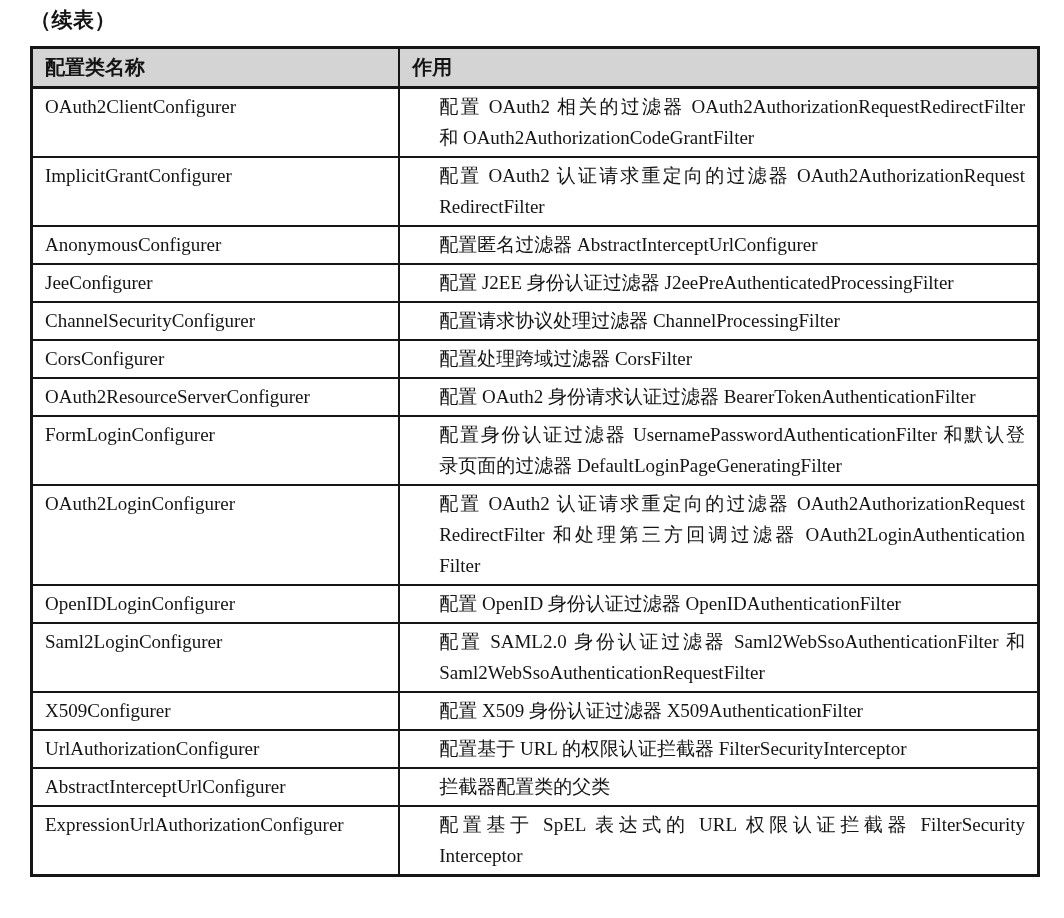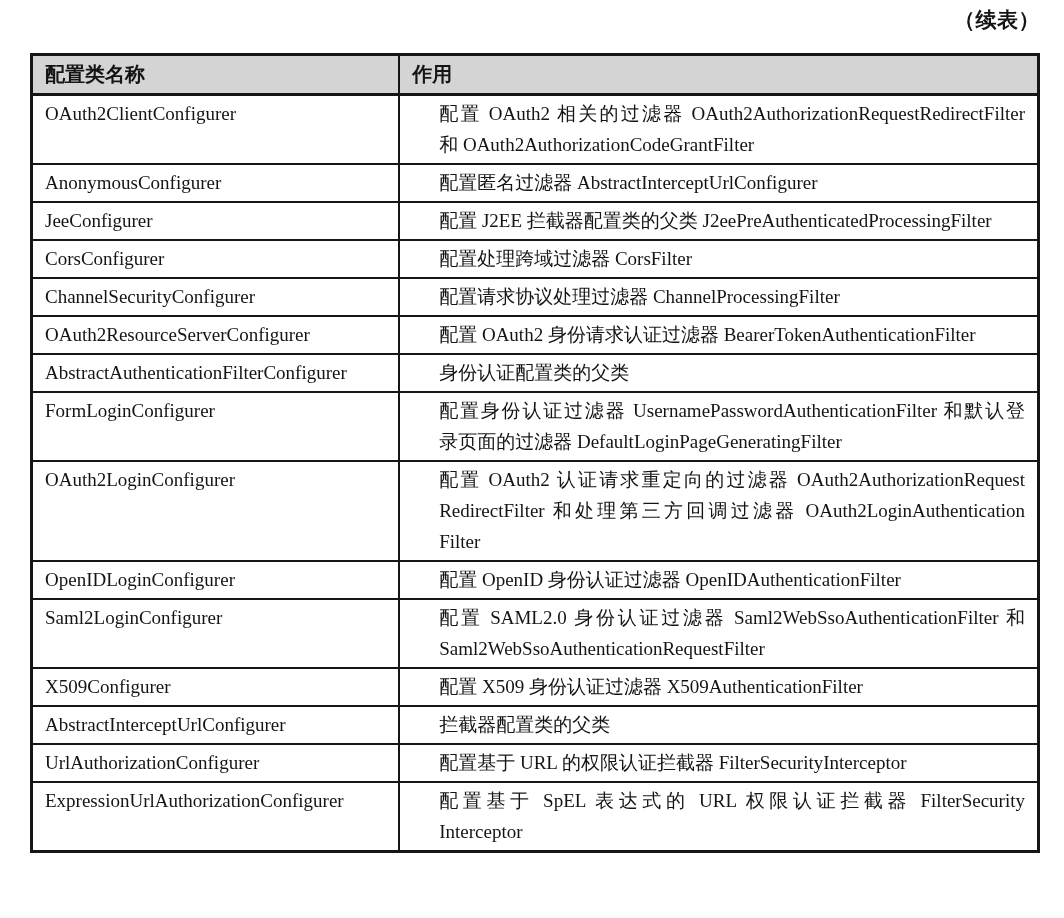--- a/index.html
+++ b/index.html
@@ -9,25 +9,25 @@
     font-family: "Liberation Serif", "DejaVu Serif", serif;
     color: var(--text, #141414);
   }
   .page {
     width: 1064px;
     height: 918px;
     padding: 8px 24px 0 30px;
     overflow: hidden;
   }
   .continued-label {
-    text-align: right;
+    text-align: left;
     font-weight: bold;
     font-size: 21px;
     line-height: 24px;
-    margin-bottom: 21px;
+    margin-bottom: 14px;
     letter-spacing: 0.5px;
   }
   table.config-table {
     width: 1010px;
     border-collapse: collapse;
     table-layout: fixed;
   }
   table.config-table,
   table.config-table th,
   table.config-table td {
@@ -79,53 +79,54 @@
     </thead>
     <tbody>
         <tr>
           <td class="col-name">OAuth2ClientConfigurer</td>
           <td class="col-desc">
             <div class="line fill">配置 OAuth2 相关的过滤器 OAuth2AuthorizationRequestRedirectFilter</div>
             <div class="line">和 OAuth2AuthorizationCodeGrantFilter</div>
           </td>
         </tr>
         <tr>
+          <td class="col-name">ImplicitGrantConfigurer</td>
+          <td class="col-desc">
+            <div class="line fill">配置 OAuth2 认证请求重定向的过滤器 OAuth2AuthorizationRequest</div>
+            <div class="line">RedirectFilter</div>
+          </td>
+        </tr>
+        <tr>
           <td class="col-name">AnonymousConfigurer</td>
           <td class="col-desc">
             <div class="line">配置匿名过滤器 AbstractInterceptUrlConfigurer</div>
           </td>
         </tr>
         <tr>
           <td class="col-name">JeeConfigurer</td>
           <td class="col-desc">
-            <div class="line">配置 J2EE 拦截器配置类的父类 J2eePreAuthenticatedProcessingFilter</div>
+            <div class="line">配置 J2EE 身份认证过滤器 J2eePreAuthenticatedProcessingFilter</div>
+          </td>
+        </tr>
+        <tr>
+          <td class="col-name">ChannelSecurityConfigurer</td>
+          <td class="col-desc">
+            <div class="line">配置请求协议处理过滤器 ChannelProcessingFilter</div>
           </td>
         </tr>
         <tr>
           <td class="col-name">CorsConfigurer</td>
           <td class="col-desc">
             <div class="line">配置处理跨域过滤器 CorsFilter</div>
           </td>
         </tr>
         <tr>
-          <td class="col-name">ChannelSecurityConfigurer</td>
-          <td class="col-desc">
-            <div class="line">配置请求协议处理过滤器 ChannelProcessingFilter</div>
-          </td>
-        </tr>
-        <tr>
           <td class="col-name">OAuth2ResourceServerConfigurer</td>
           <td class="col-desc">
             <div class="line">配置 OAuth2 身份请求认证过滤器 BearerTokenAuthenticationFilter</div>
-          </td>
-        </tr>
-        <tr>
-          <td class="col-name">AbstractAuthenticationFilterConfigurer</td>
-          <td class="col-desc">
-            <div class="line">身份认证配置类的父类</div>
           </td>
         </tr>
         <tr>
           <td class="col-name">FormLoginConfigurer</td>
           <td class="col-desc">
             <div class="line fill">配置身份认证过滤器 UsernamePasswordAuthenticationFilter 和默认登</div>
             <div class="line">录页面的过滤器 DefaultLoginPageGeneratingFilter</div>
           </td>
         </tr>
         <tr>
@@ -149,29 +150,29 @@
             <div class="line">Saml2WebSsoAuthenticationRequestFilter</div>
           </td>
         </tr>
         <tr>
           <td class="col-name">X509Configurer</td>
           <td class="col-desc">
             <div class="line">配置 X509 身份认证过滤器 X509AuthenticationFilter</div>
           </td>
         </tr>
         <tr>
+          <td class="col-name">UrlAuthorizationConfigurer</td>
+          <td class="col-desc">
+            <div class="line">配置基于 URL 的权限认证拦截器 FilterSecurityInterceptor</div>
+          </td>
+        </tr>
+        <tr>
           <td class="col-name">AbstractInterceptUrlConfigurer</td>
           <td class="col-desc">
             <div class="line">拦截器配置类的父类</div>
-          </td>
-        </tr>
-        <tr>
-          <td class="col-name">UrlAuthorizationConfigurer</td>
-          <td class="col-desc">
-            <div class="line">配置基于 URL 的权限认证拦截器 FilterSecurityInterceptor</div>
           </td>
         </tr>
         <tr>
           <td class="col-name">ExpressionUrlAuthorizationConfigurer</td>
           <td class="col-desc">
             <div class="line fill">配置基于 SpEL 表达式的 URL 权限认证拦截器 FilterSecurity</div>
             <div class="line">Interceptor</div>
           </td>
         </tr>
       </tbody>

